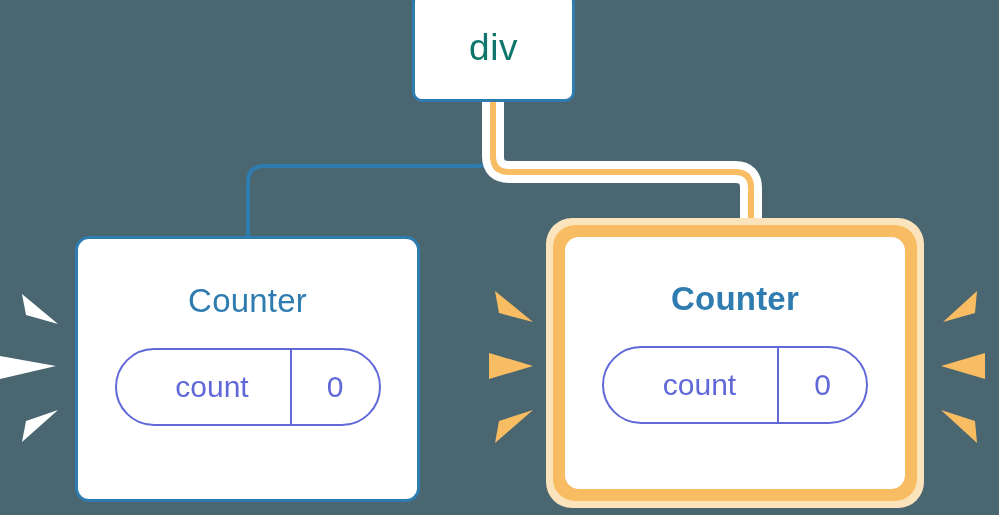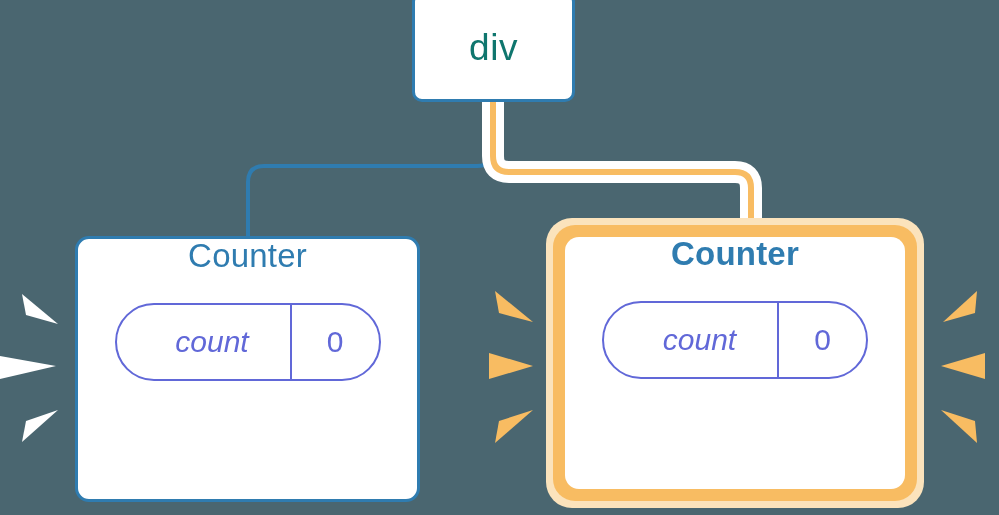--- a/index.html
+++ b/index.html
@@ -101,20 +101,21 @@
     left: 19px;
     top: 19px;
     width: 340px;
     height: 252px;
     border-radius: 14px;
     background: #ffffff;
     border: none;
   }
 
   .counter-title {
+    margin-top: 45px;
     font-size: 33px;
     color: #2f7cb0;
     line-height: 1;
     letter-spacing: 0.2px;
   }
   .counter-title.regular { font-weight: 400; }
   .counter-title.bold    { font-weight: 700; }
 
   
   .capsule {
@@ -134,21 +135,20 @@
     align-items: center;
     justify-content: center;
     color: #6168d8;
     font-size: 30px;
     line-height: 1;
     box-sizing: border-box;
   }
   .capsule-key {
     flex: 0 0 173px;
     padding-left: 18px;
-    font-style: italic;
   }
   .capsule-val {
     flex: 1 1 auto;
     border-left: 2px solid #6168d8;
   }
 
   
   .sparkles {
     position: absolute;
     z-index: 2;

